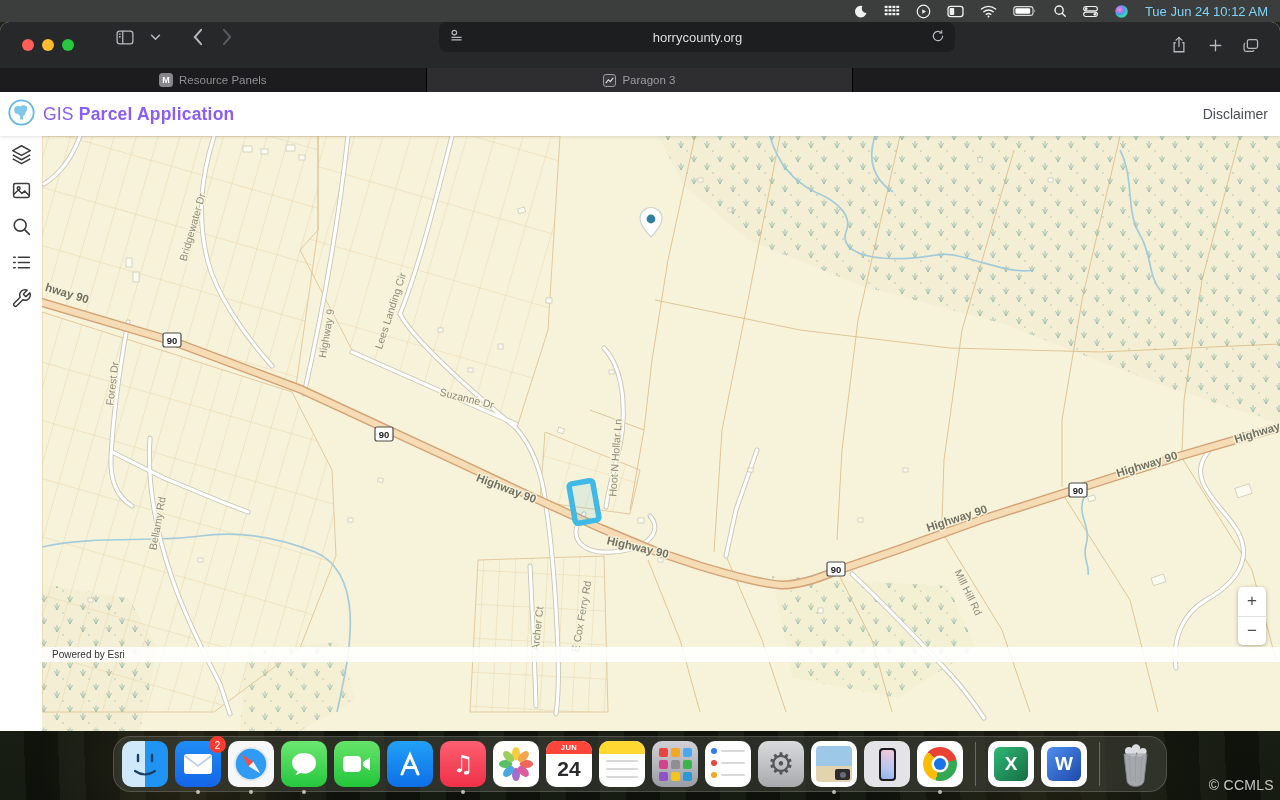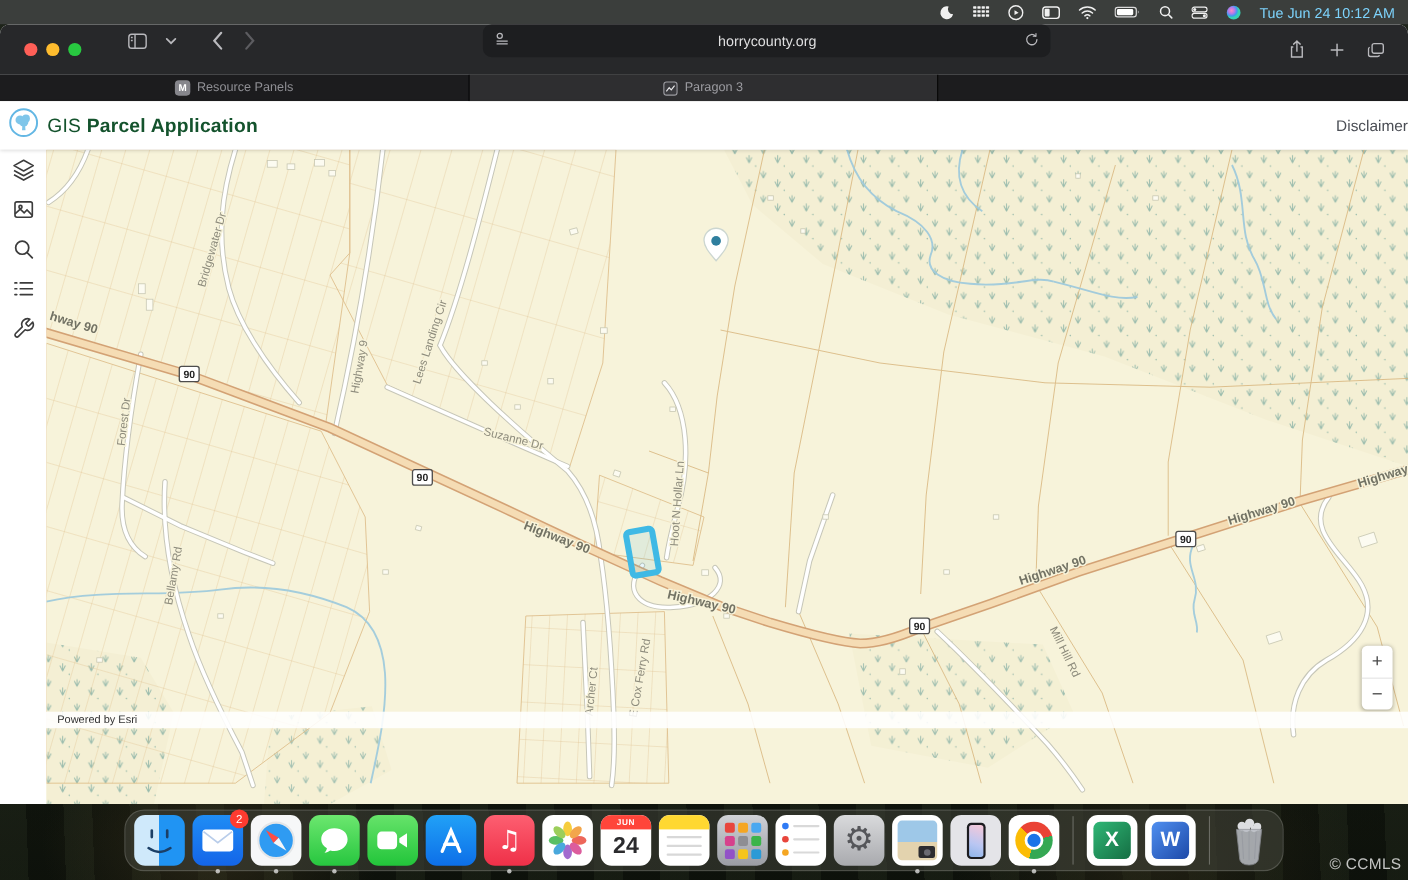--- a/index.html
+++ b/index.html
@@ -47,23 +47,23 @@
   .tab.t3 { background:#18181a; color:#e8e8ea; border-right:none; }
   .tabicon-m { width:14px; height:14px; border-radius:3.5px; background:#86868c; color:#fff;
     font-size:9px; font-weight:bold; display:flex; align-items:center; justify-content:center; }
   .tabicon-p { width:13px; height:13px; border-radius:3px; background:#3a3a3e; border:1px solid #9b9ba0; display:flex; align-items:center; justify-content:center; }
   .tabicon-g { width:14px; height:14px; border-radius:50%; background:#5d93c2; display:flex; align-items:center; justify-content:center; }
 
   
   #appheader { left:0; top:70px; width:1280px; height:44px; background:#ffffff; display:flex; align-items:center;
     box-shadow:0 1px 3px rgba(0,0,0,.12); z-index:5; }
   #applogo { margin-left:8px; }
-  #apptitle { margin-left:8px; font-size:17.5px; color:#14532d; letter-spacing:.2px; }
+  #apptitle { margin-left:8px; font-size:17.5px; color:#8b5cf6; letter-spacing:.2px; }
   #apptitle b { font-weight:bold; }
-  #disclaimer { margin-left:auto; font-size:14px; color:#4b4e55; }
+  #disclaimer { margin-left:auto; margin-right:12px; font-size:14px; color:#4b4e55; }
 
   
   #toolside { left:0; top:114px; width:42px; height:595px; background:#ffffff; z-index:4;
     display:flex; flex-direction:column; align-items:center; padding-top:8px; gap:15px; }
   #toolside svg { display:block; }
 
   
   #mapwrap { left:42px; top:114px; width:1238px; height:595px; background:#f7f3da; overflow:hidden; }
   #zoomctl { right:14px; bottom:86px; width:28px; height:58px; background:#fff; border-radius:5px;
     box-shadow:0 1px 4px rgba(0,0,0,.3); display:flex; flex-direction:column; z-index:6; }

